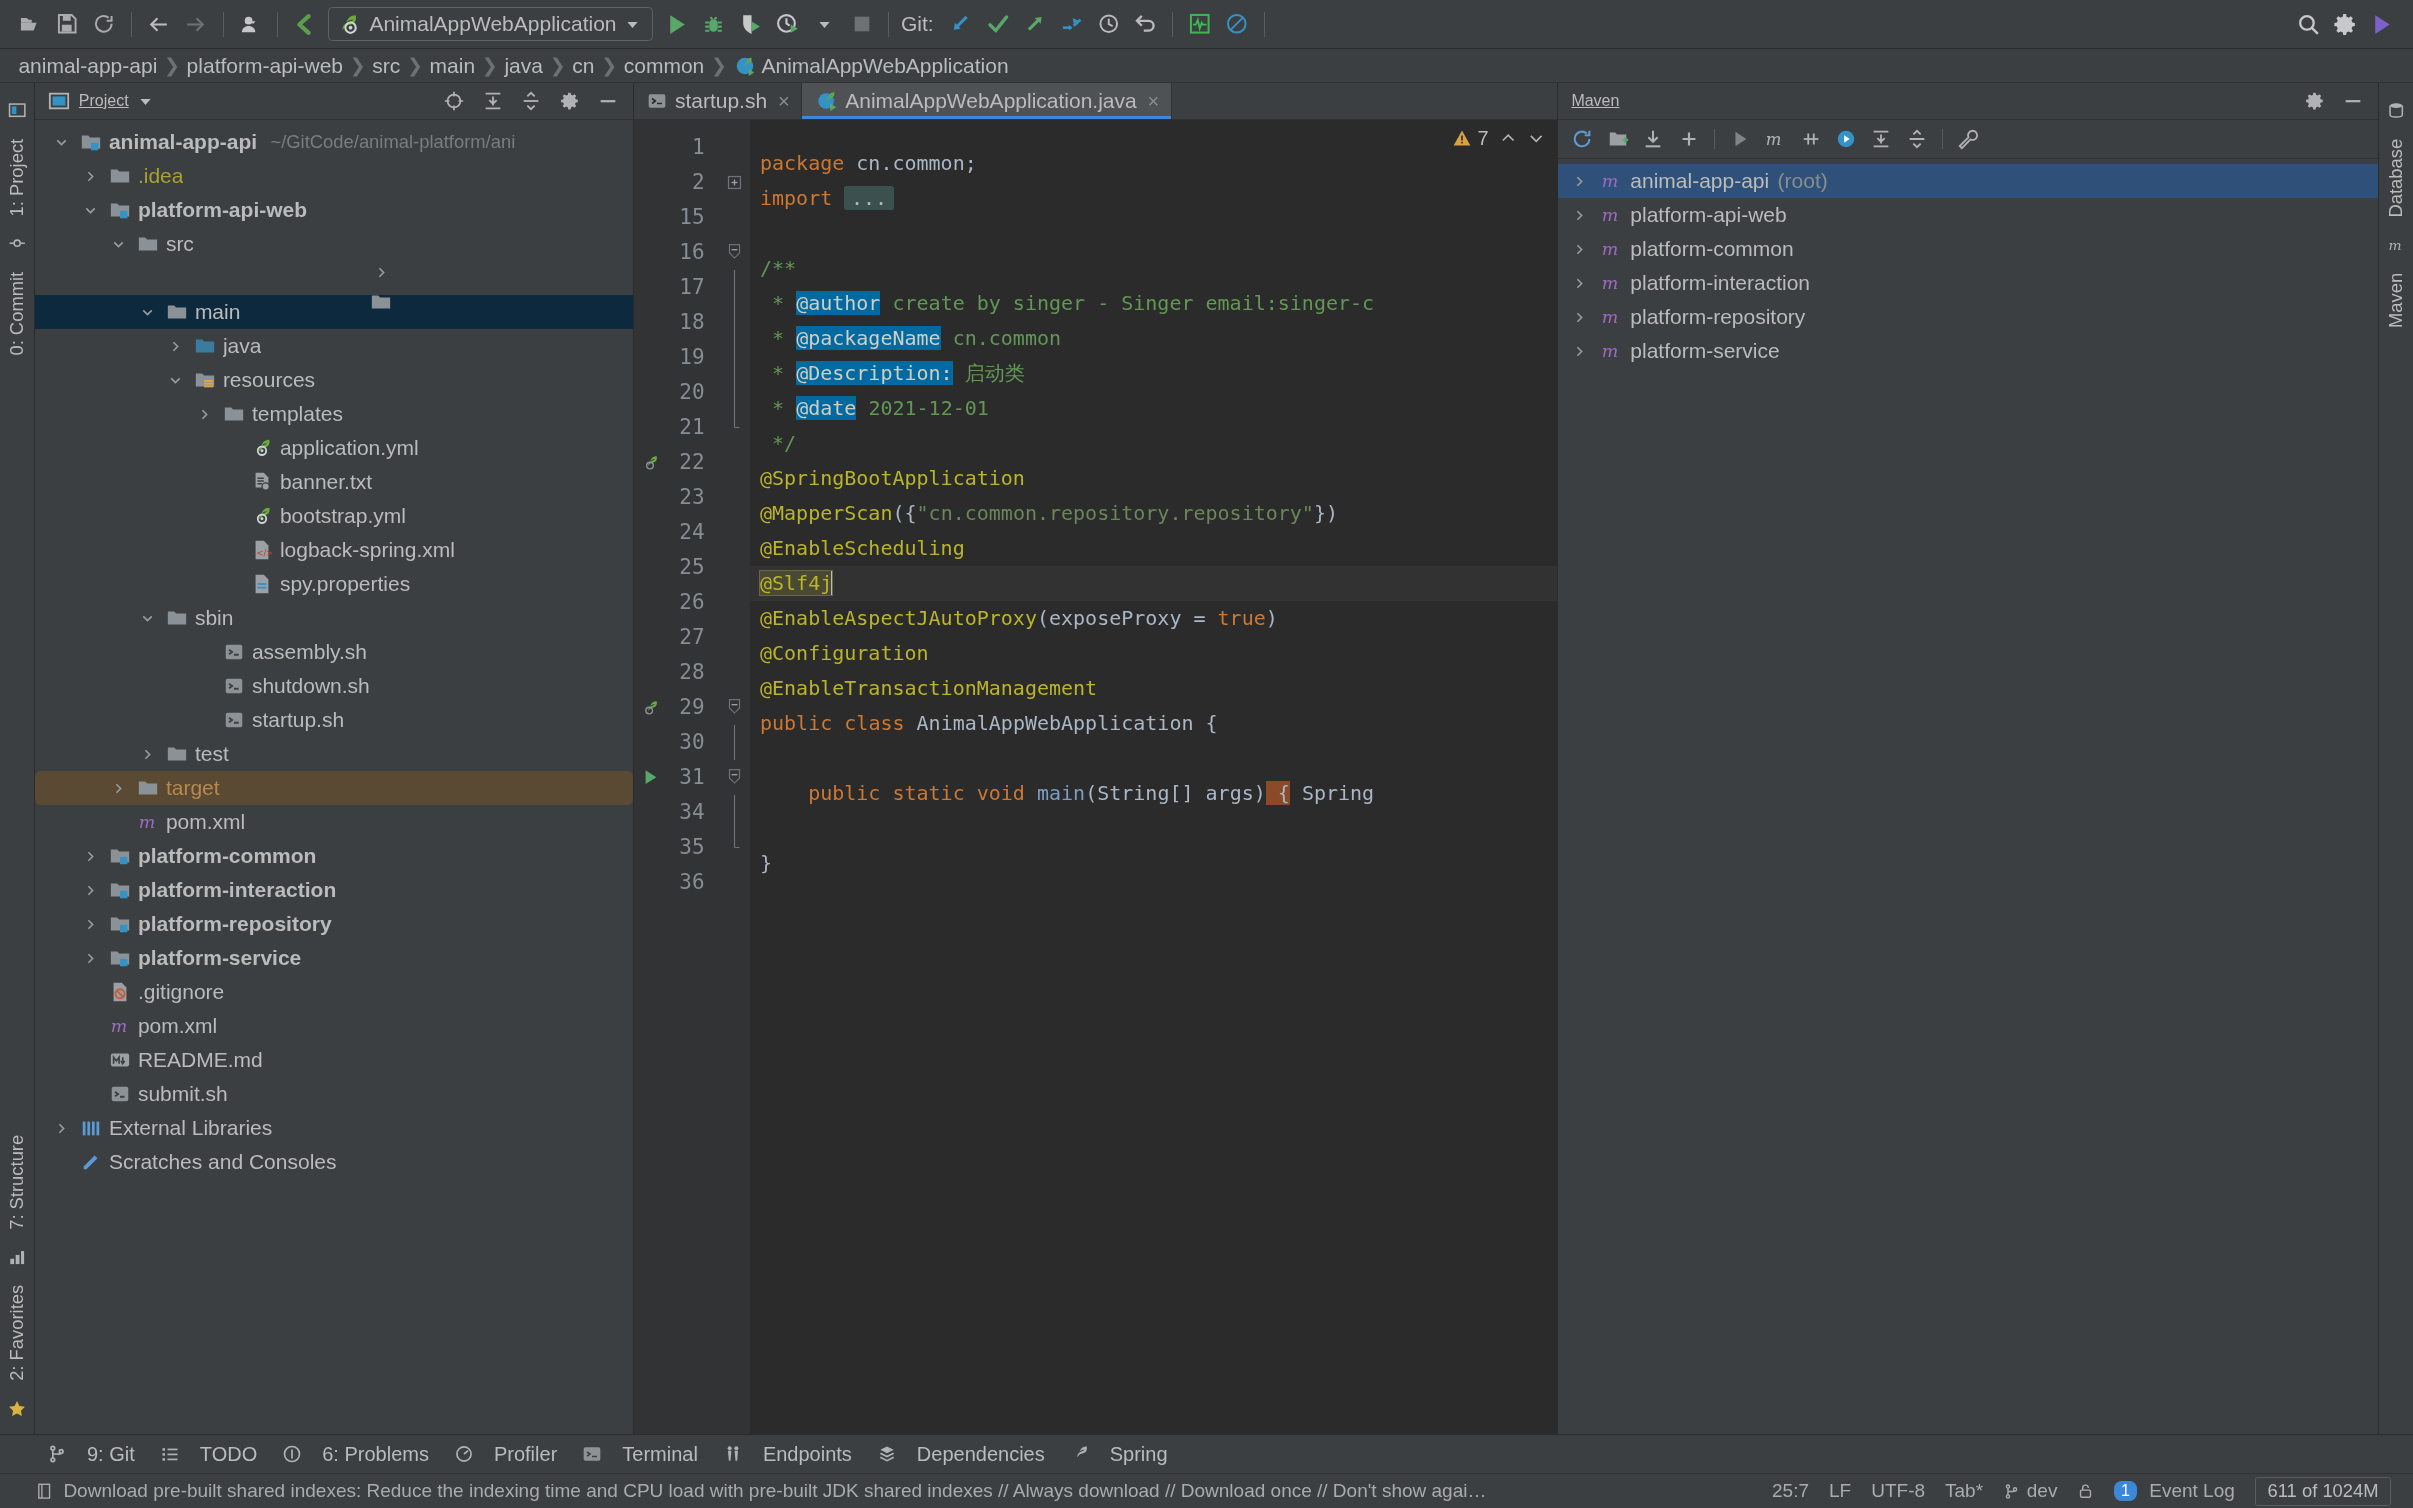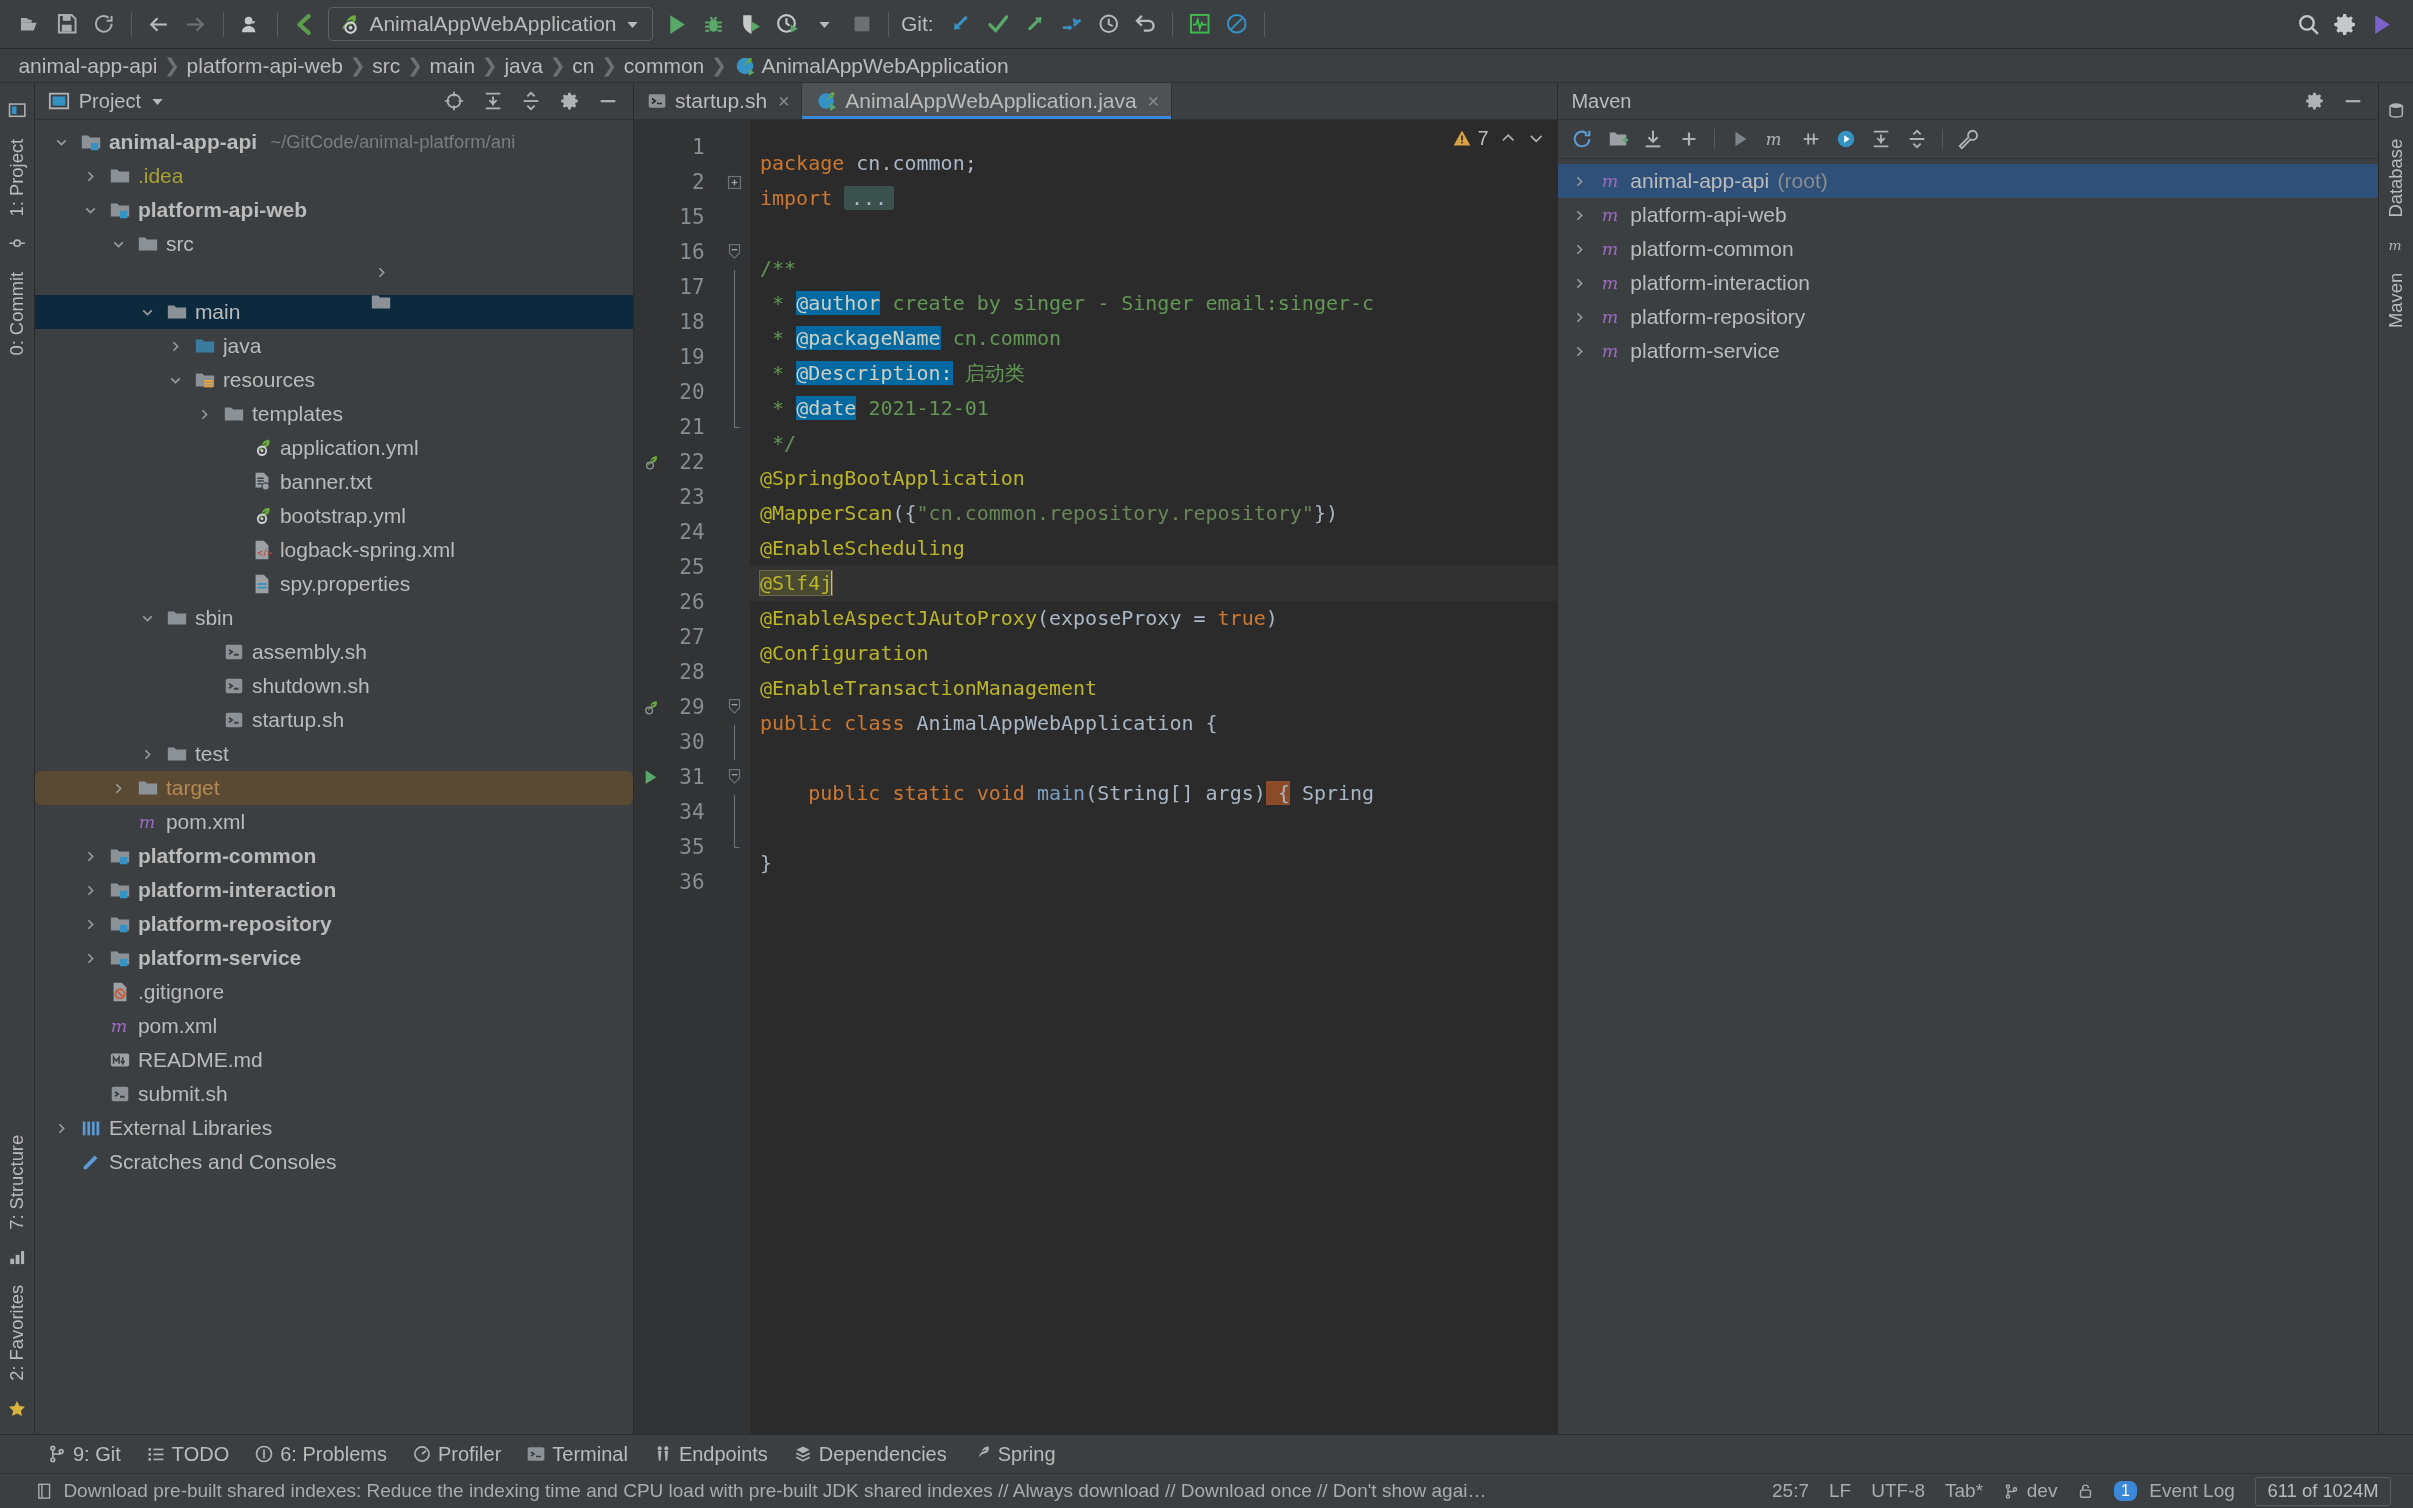--- a/index.html
+++ b/index.html
@@ -86,21 +86,21 @@
     border-right: 0.8px solid #2b2b2b;
     min-height: 0;
   }
   .panel-head {
     height: 37px; flex: 0 0 37px;
     display: flex; align-items: center;
     padding: 0 10px 0 13.4px;
     border-bottom: 0.8px solid #323232;
     gap: 8.4px;
   }
-  .panel-title { color: #bbbbbb; font-size: 20px; }
+  .panel-title { color: #bbbbbb; font-size: 16px; text-decoration: underline; }
   .ph-spacer { flex: 1 1 auto; }
   .ph-btn { width: 30px; height: 30px; display:flex; align-items:center; justify-content:center; color:#b0b2b4; }
 
   .tree {
     flex: 1 1 auto; overflow: hidden;
     padding-top: 5px;
     font-size: 21px; color: #bbbbbb;
   }
   .trow {
     height: 34px; display: flex; align-items: center;
@@ -214,21 +214,21 @@
 
   
   .bottom-bar {
     height: 39px; flex: 0 0 39px;
     background: #3c3f41;
     display: flex; align-items: center;
     border-top: 0.8px solid #2b2b2b;
     padding-left: 47px; gap: 25px;
     font-size: 20px; color: #bbbbbb;
   }
-  .bb-item { display: flex; align-items: center; gap: 6px; white-space: nowrap; }
+  .bb-item { display: flex; align-items: center; gap: 20px; white-space: nowrap; }
   .status-bar {
     height: 35px; flex: 0 0 35px;
     background: #3c3f41;
     display: flex; align-items: center;
     padding: 0 11.7px 0 25px; gap: 0;
     font-size: 19px; color: #a9abad;
     border-top: 0.8px solid #323232;
     white-space: nowrap;
   }
   .sb-spacer { flex: 1 1 auto; }

